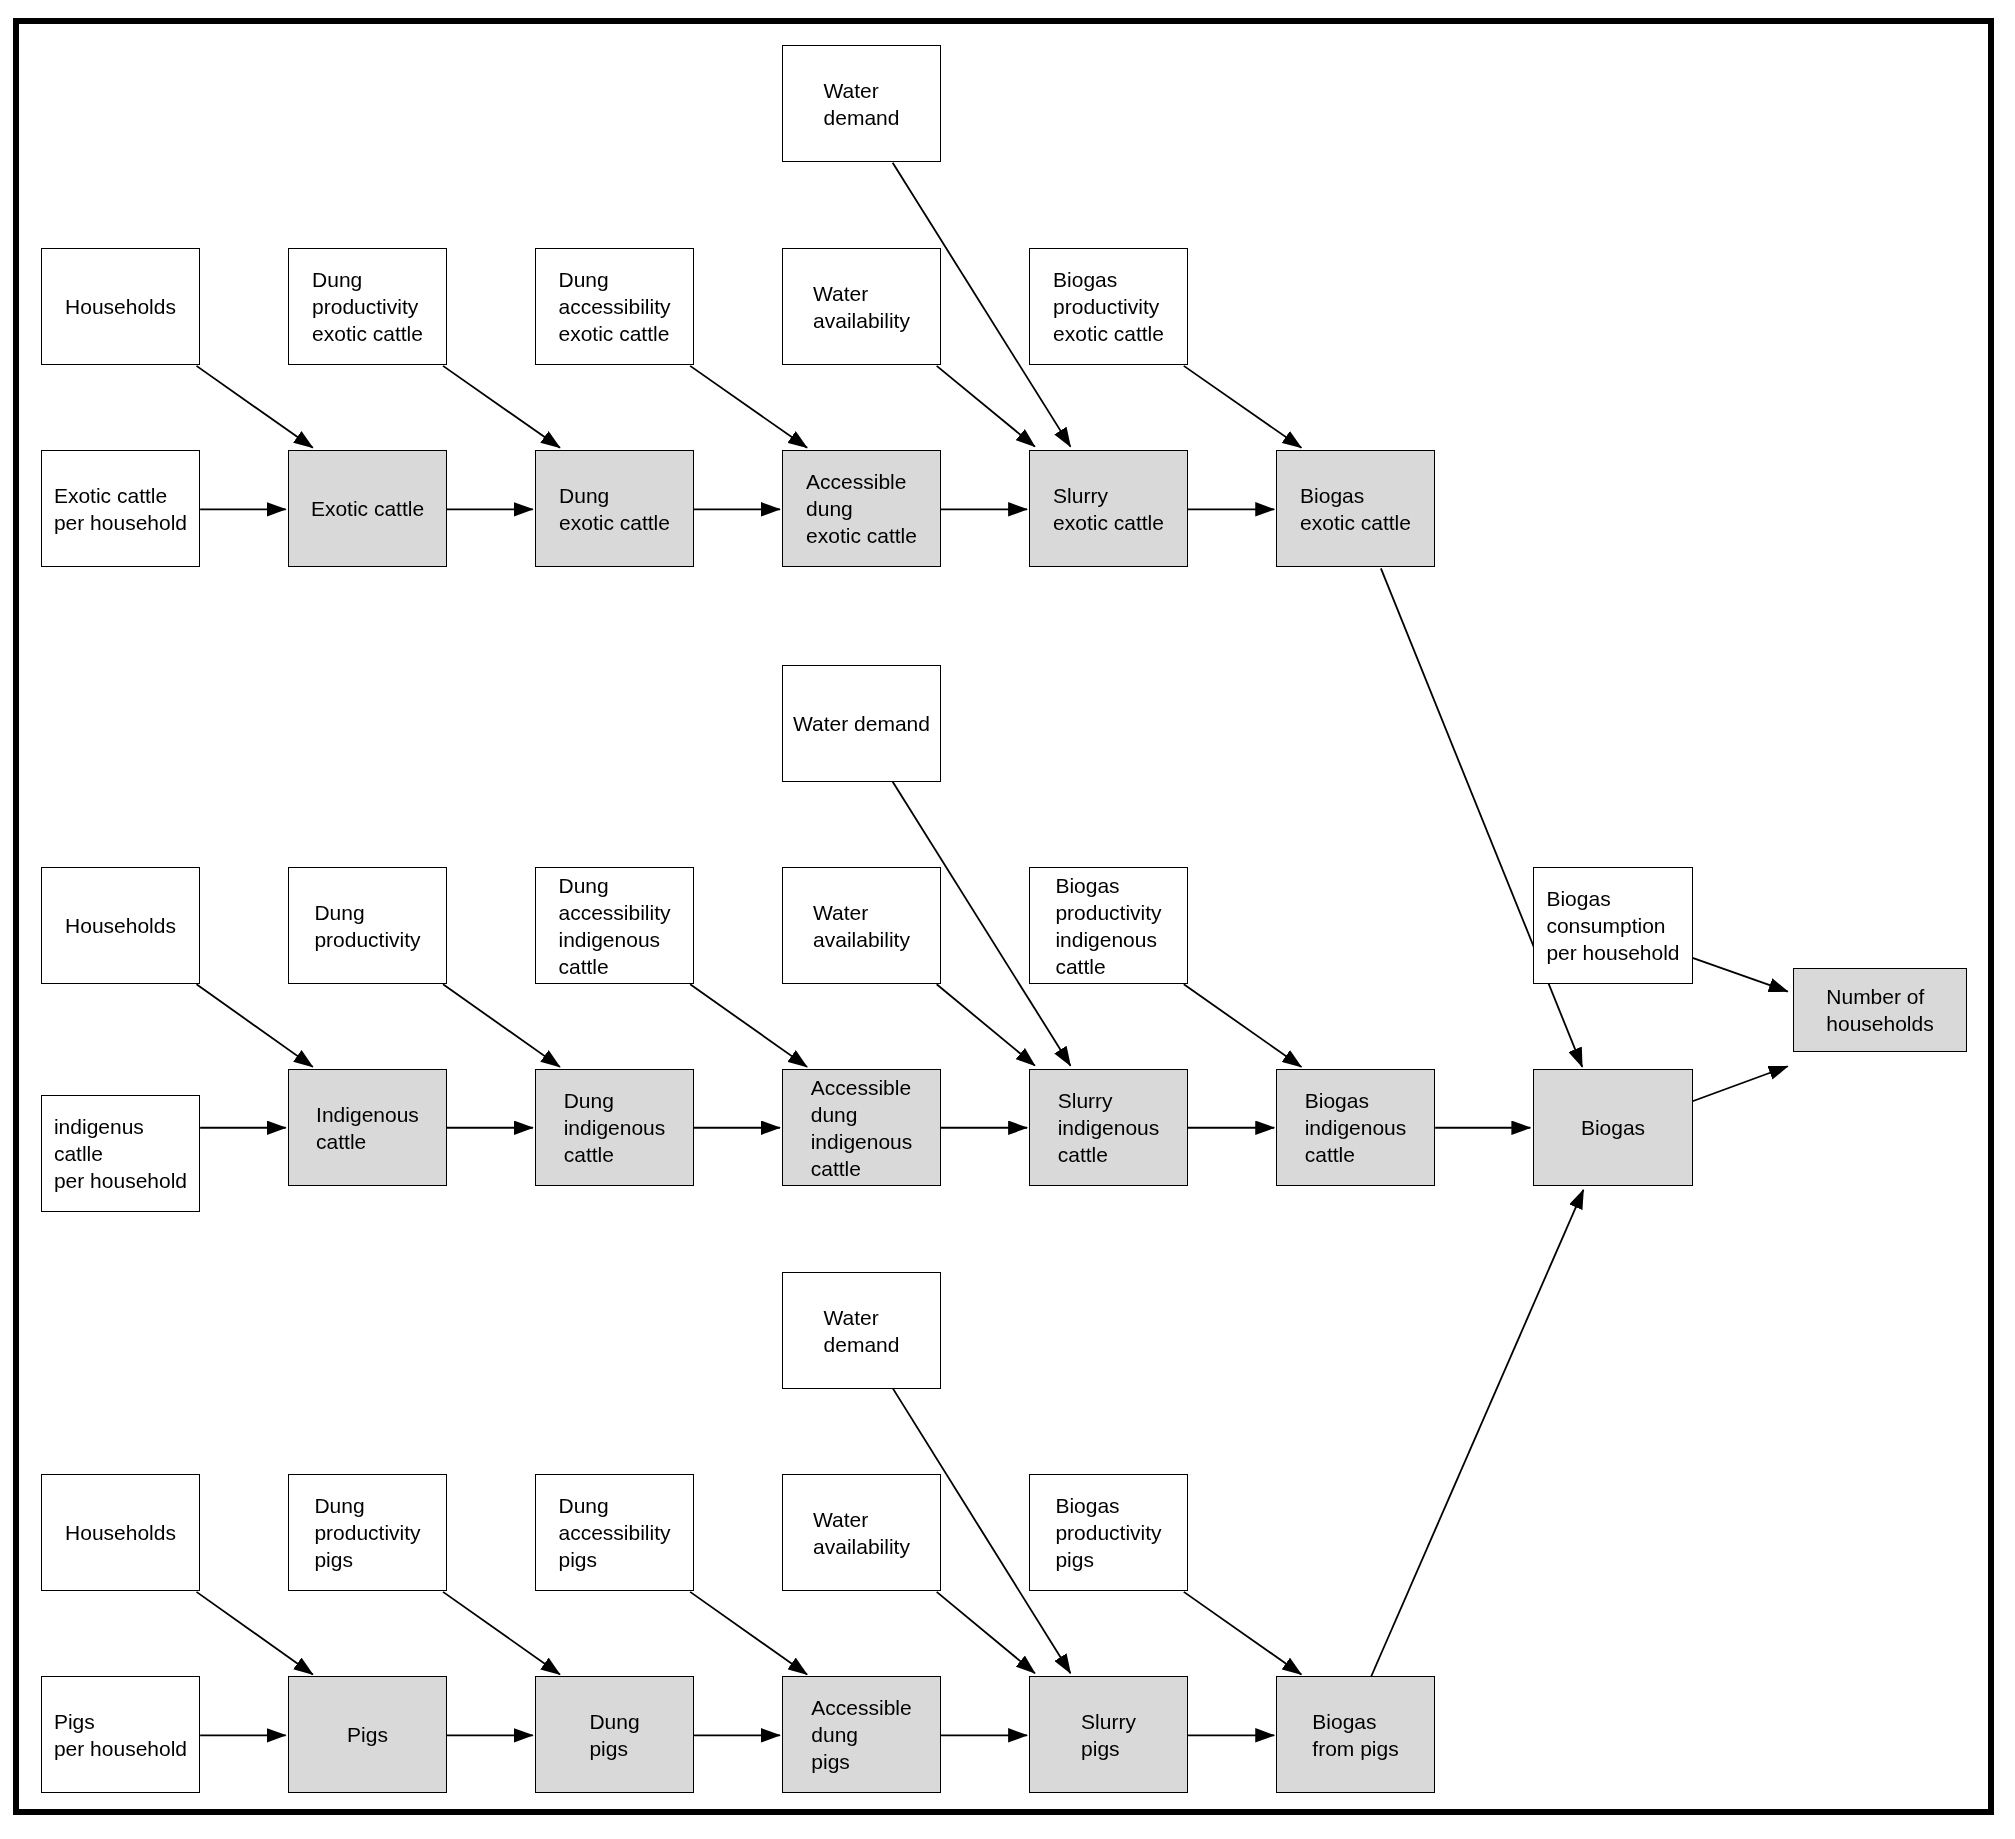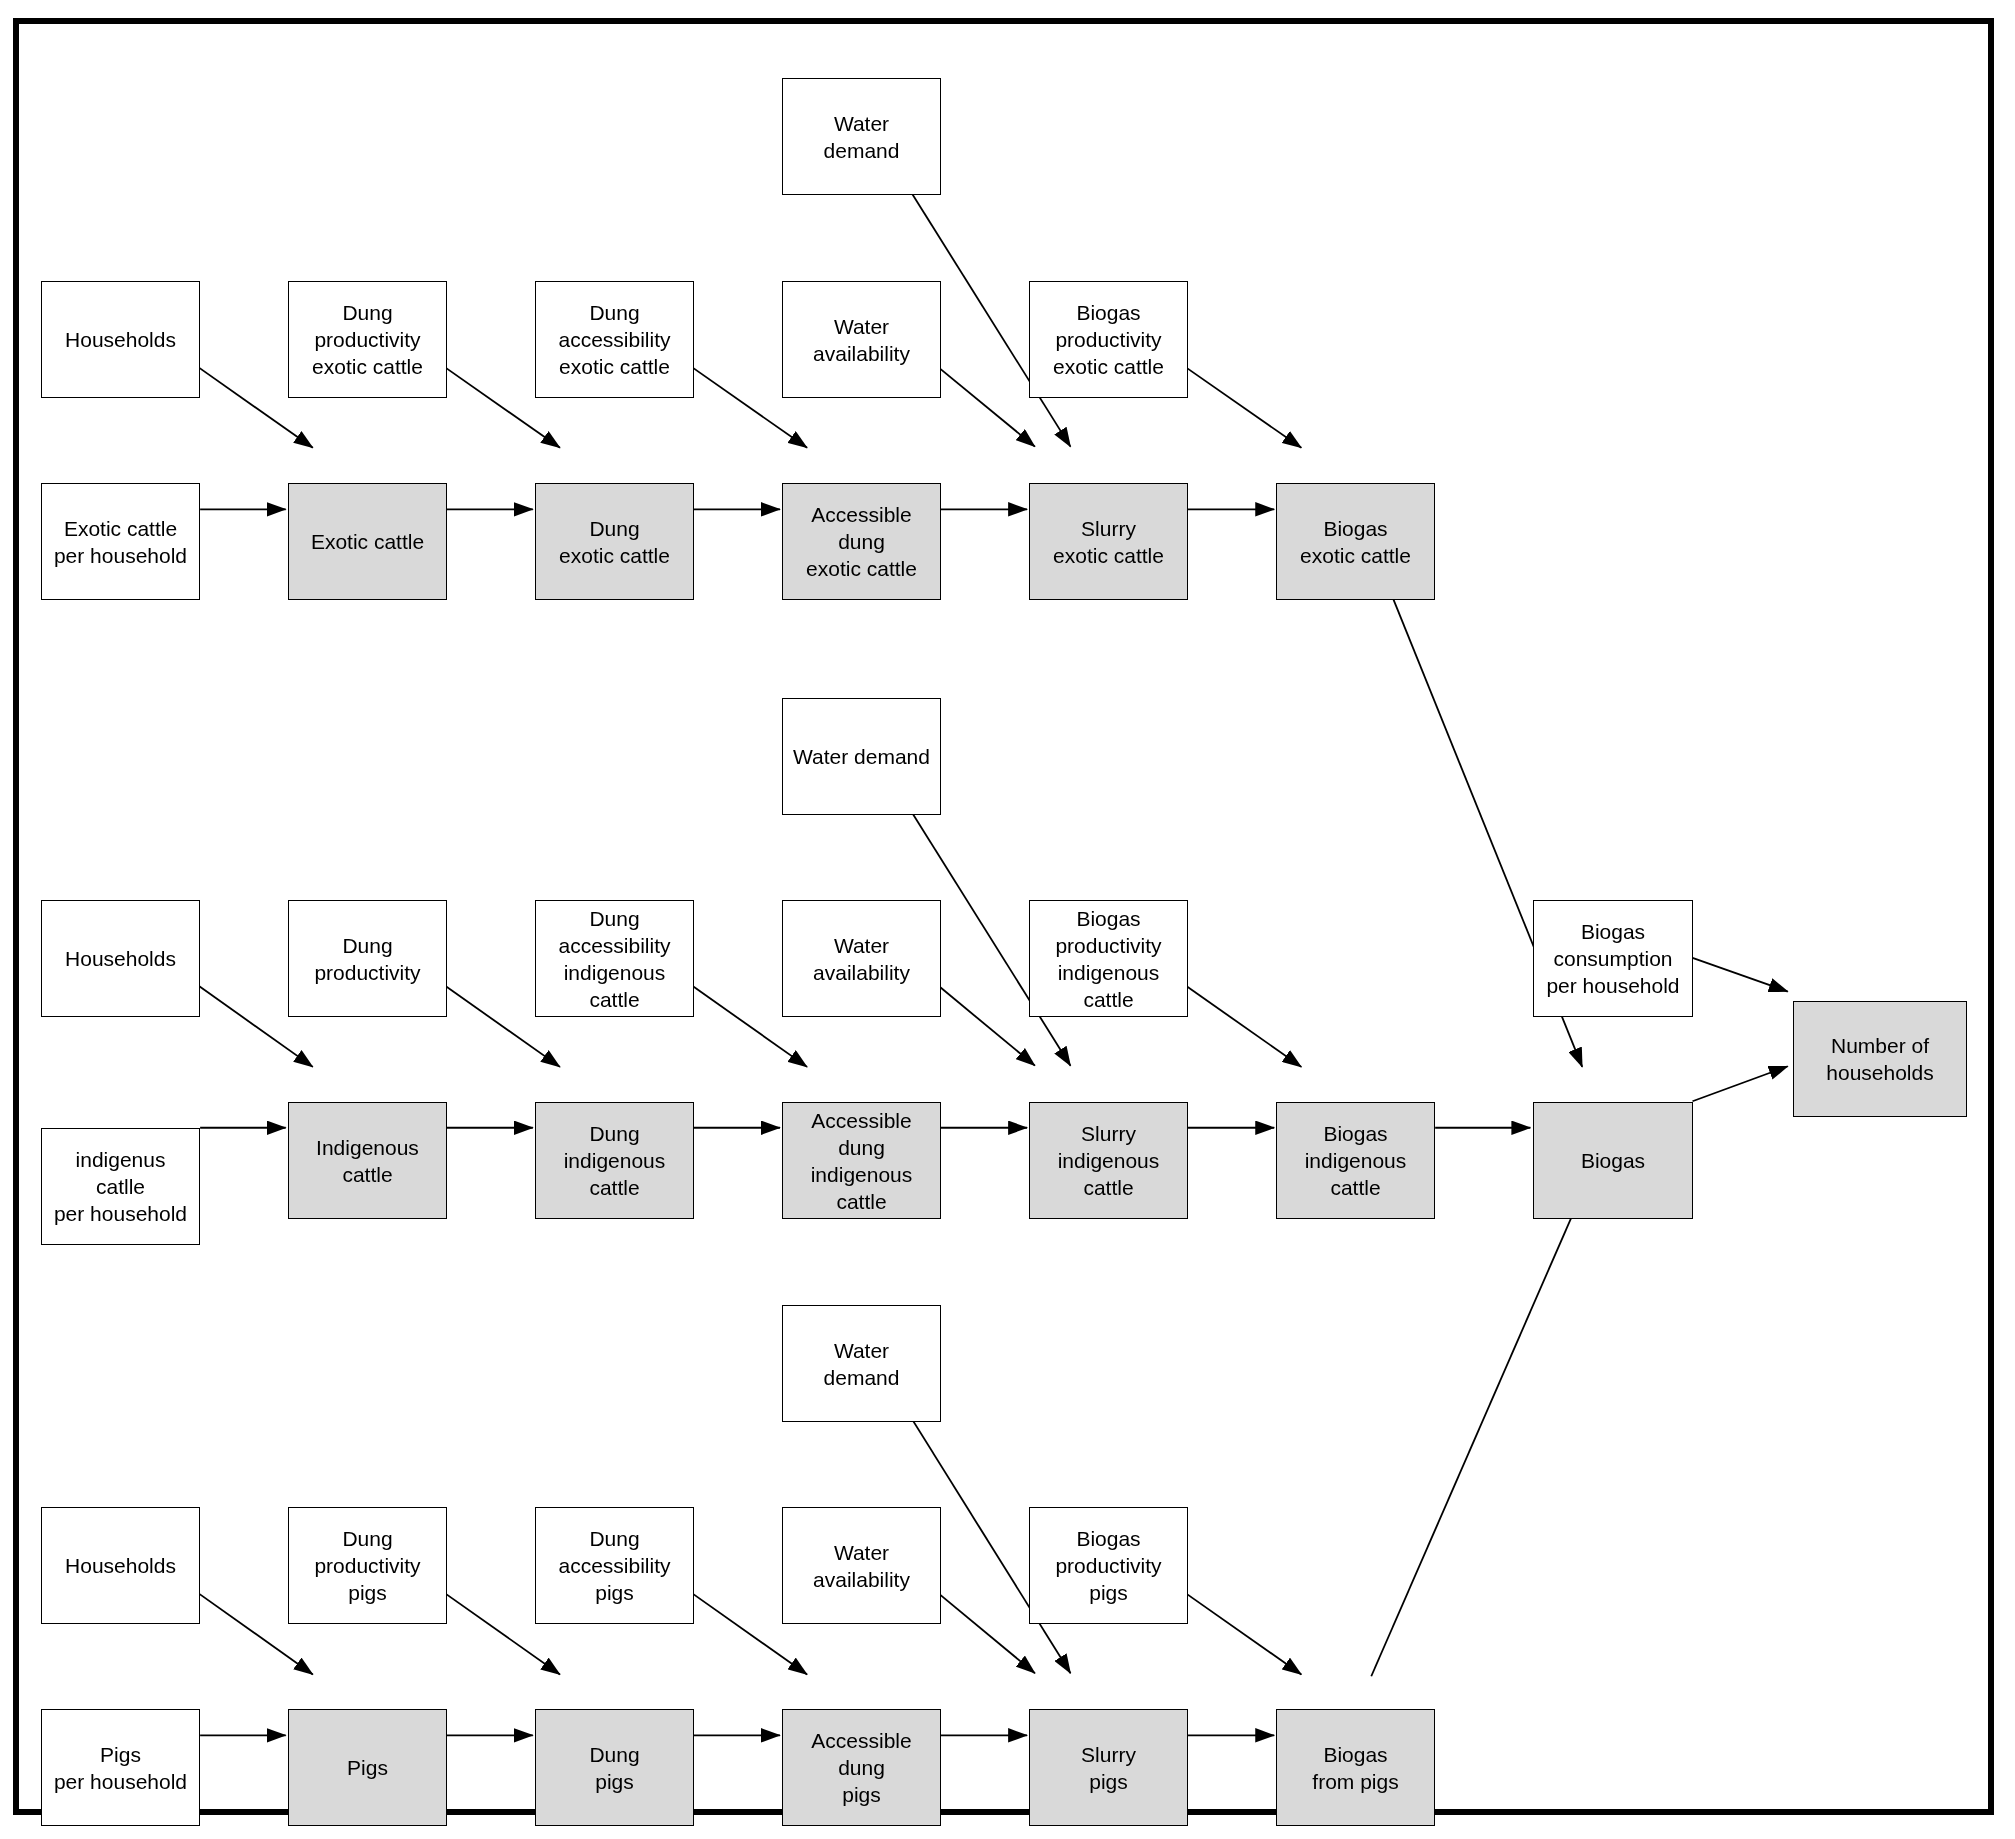--- a/index.html
+++ b/index.html
@@ -27,25 +27,23 @@
     position: absolute;
     width: 159px;
     height: 117px;
     box-sizing: border-box;
     border: 1.8px solid #000000;
     background: #ffffff;
     color: #000000;
     display: flex;
     align-items: center;
     justify-content: center;
-    text-align: center;
     white-space: pre-line;
     font-size: 21px;
     line-height: 27px;
-    margin-top: 33px;
   }
   .gray { background: #d9d9d9; }
   line { stroke: #000000; stroke-width: 3; }
 </style>
 </head>
 <body>
 
 <div id="canvas">
   <div id="frame"></div>
 
@@ -159,21 +157,21 @@
 indigenous
 cattle</div>
   <div class="box gray" style="left:1276px;top:1069px">Biogas
 indigenous
 cattle</div>
 
   <div class="box" style="left:1533px;top:867px;width:160px">Biogas
 consumption
 per household</div>
   <div class="box gray" style="left:1533px;top:1069px;width:160px">Biogas</div>
-  <div class="box gray" style="left:1793px;top:968px;width:174px;height:116px">Number of
+  <div class="box gray" style="left:1793px;top:968px;width:174px;height:84px">Number of
 households</div>
 
   <div class="box" style="left:782px;top:1272px">Water
 demand</div>
   <div class="box" style="left:41px;top:1474px">Households</div>
   <div class="box" style="left:288px;top:1474px">Dung
 productivity
 pigs</div>
   <div class="box" style="left:535px;top:1474px">Dung
 accessibility

